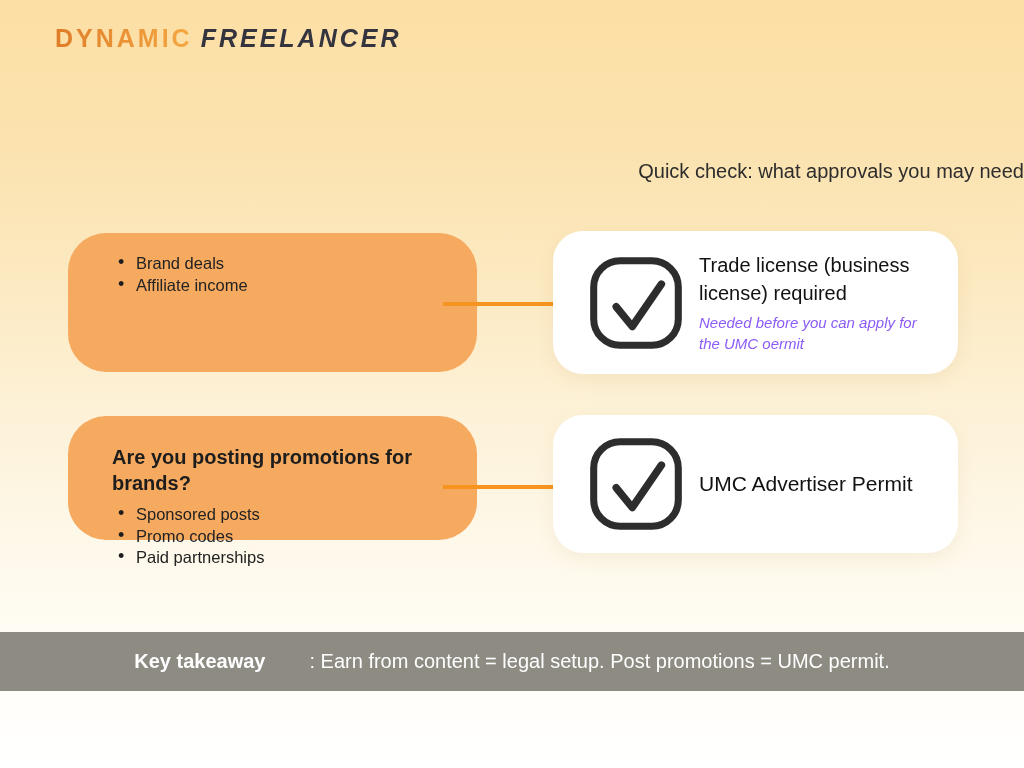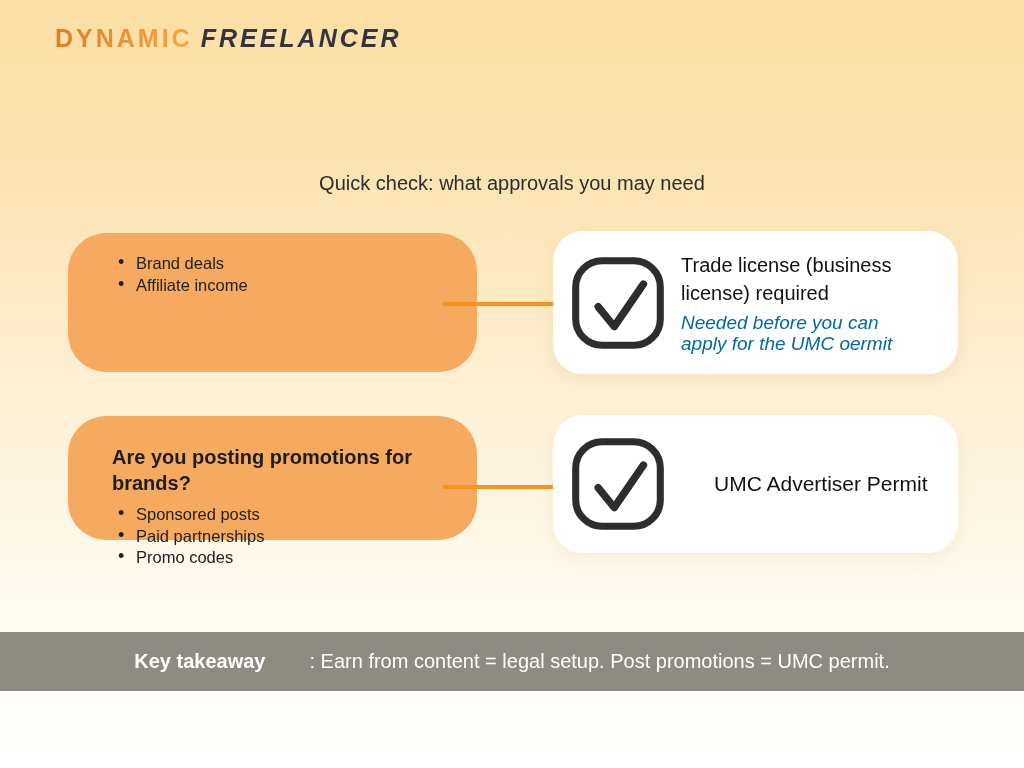--- a/index.html
+++ b/index.html
@@ -32,22 +32,22 @@
   .logo .part2 { color: #33343e; font-style: italic; }
 
   
   .title {
     position: absolute; left: 0; top: 98px; width: 1024px;
     text-align: center;
     font-size: 24px; font-weight: bold; color: #141414;
     line-height: 31px;
   }
   .subtitle {
-    position: absolute; left: 0; top: 172px; width: 1024px;
-    text-align: center;
+    position: absolute; left: 0; top: 160px; width: 1024px;
+    text-align: right;
     font-size: 20px; color: #2d2d2d;
   }
 
   
   .qbox {
     position: absolute;
     width: 409px;
     background: #f6aa5f;
     border-radius: 38px;
     padding: 20px 34px 18px 44px;
@@ -74,35 +74,35 @@
   .arrow-1 { left: 443px; top: 294px; }
   .arrow-2 { left: 443px; top: 477px; }
 
   
   .card {
     position: absolute; left: 553px; width: 405px;
     background: #ffffff;
     border-radius: 30px;
     box-shadow: 0 6px 18px rgba(180, 140, 60, 0.10);
     display: flex; align-items: center;
-    padding-left: 18px;
+    padding-left: 36px;
   }
   .card-1 { top: 231px; height: 143px; }
-  .card-2 { top: 415px; height: 138px; justify-content: space-between; }
+  .card-2 { top: 415px; height: 138px; }
   .check-icon { width: 94px; height: 94px; flex: 0 0 94px; }
   .card-text { margin-left: 16px; width: 244px; }
   .card-title {
     font-size: 20px; font-weight: 500; color: #121212;
     line-height: 28px;
   }
   .card-title-big { font-size: 21px; }
   .card-note {
     margin-top: 5px;
-    font-size: 19px; font-style: italic; font-weight: 500;
-    color: #0369a1; line-height: 21px; width: 228px;
+    font-size: 15px; font-style: italic; font-weight: 500;
+    color: #8b5cf6; line-height: 21px; width: 228px;
   }
 
   
   .footer-bar {
     position: absolute; left: 0; top: 632px;
     width: 1024px; height: 59px;
     background: #8e8b83;
     display: flex; align-items: center; justify-content: center;
     color: #ffffff; font-size: 20px;
     white-space: pre-wrap;
@@ -141,22 +141,22 @@
     <div class="card-text">
       <div class="card-title">Trade license (business license) required</div>
       <div class="card-note">Needed before you can apply for the UMC oermit</div>
     </div>
   </div>
 
   <div class="qbox qbox-2">
     <h3>Are you posting promotions for brands?</h3>
     <ul>
       <li>Sponsored posts</li>
+      <li>Promo codes</li>
       <li>Paid partnerships</li>
-      <li>Promo codes</li>
     </ul>
   </div>
 
   <svg class="arrow arrow-2" viewBox="0 0 136 20">
     <line x1="0" y1="10" x2="118" y2="10" stroke="#f6941f" stroke-width="4"></line>
     <polygon points="116,1.5 136,10 116,18.5" fill="#f6941f"></polygon>
   </svg>
 
   <div class="card card-2">
     <svg class="check-icon" viewBox="0 0 100 100">

